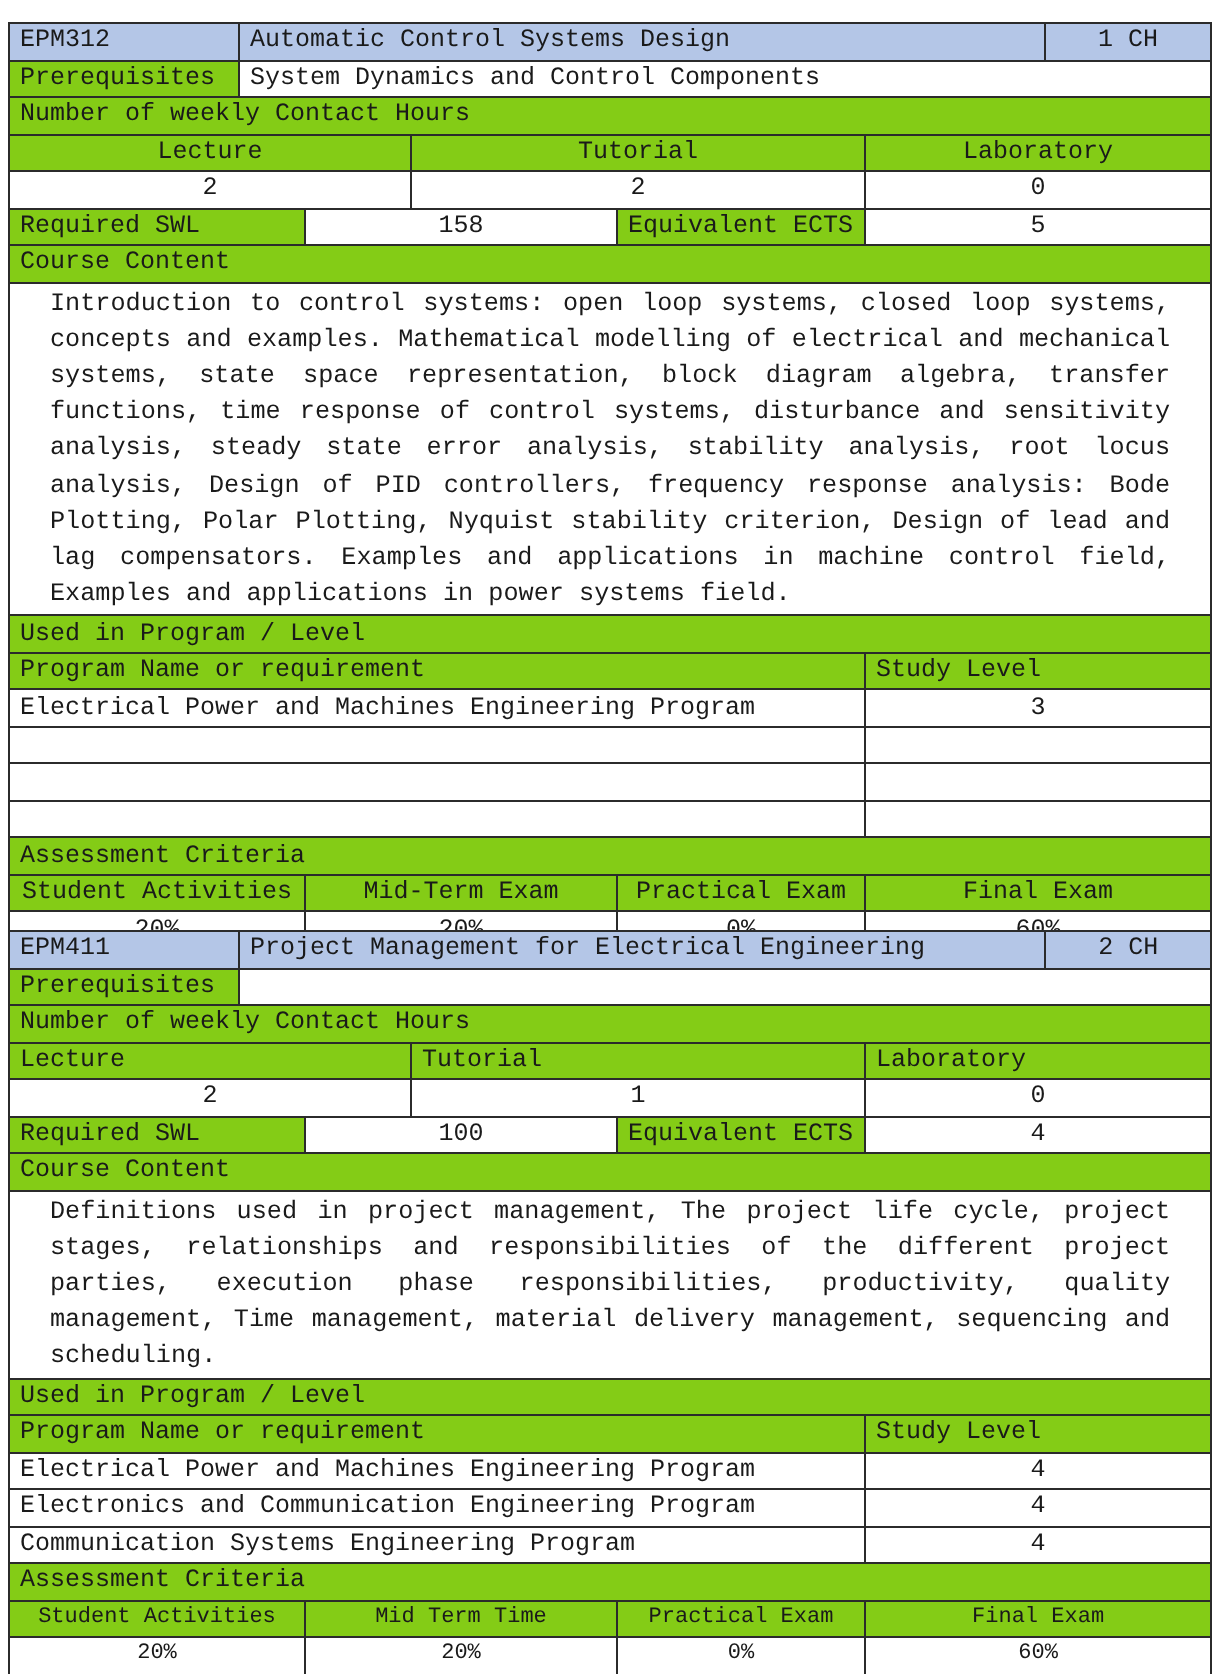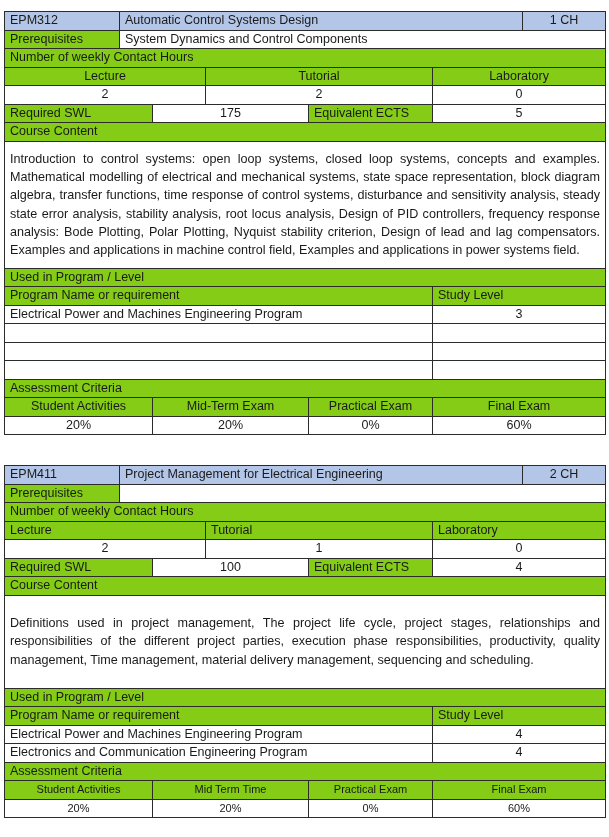--- a/index.html
+++ b/index.html
@@ -1,24 +1,24 @@
 <!DOCTYPE html>
 <html><head>
 <meta charset="utf-8">
 <style>
   html, body { margin:0; padding:0; background:#ffffff; }
   body { width:609px; height:837px; position:relative; overflow:hidden;
          font-family:"Liberation Sans", sans-serif; color:#1a1a1a; }
-  table { position:absolute; left:4px; width:601px; border-collapse:collapse; table-layout:fixed; }
+  table { position:absolute; left:4px; width:601px; border-collapse:collapse; table-layout:fixed;font-family:Liberation Mono, monospace; }
   td { border:1px solid #2b2b2b; padding:0 5px; font-size:12.5px; line-height:17px; white-space:nowrap; overflow:hidden; }
   .blue { background:#b4c6e7; }
   .green { background:#84cc16; }
   .white { background:#ffffff;margin-left:39px; }
   .c { text-align:center; }
-  .content { white-space:normal; text-align:justify; line-height:18.2px; padding:1px 5px; font-size:12.6px; }
+  .content { white-space:normal; text-align:justify; line-height:18.2px; padding:1px 20px; font-size:12.6px; }
   .small td.lbl { font-size:11px; }
   #t1 { top:11px; }
   #t2 { top:465px; }
   tr { height:18.5px; }
 </style>
 </head>
 <body>
 
 <table id="t1">
   <colgroup>
@@ -50,21 +50,21 @@
     <td class="green c" colspan="4">Tutorial</td>
     <td class="green c" colspan="2">Laboratory</td>
   </tr>
   <tr>
     <td class="white c" colspan="3">2</td>
     <td class="white c" colspan="4">2</td>
     <td class="white c" colspan="2">0</td>
   </tr>
   <tr>
     <td class="green" colspan="2">Required SWL</td>
-    <td class="white c" colspan="3">175</td>
+    <td class="white c" colspan="3">158</td>
     <td class="green" colspan="2">Equivalent ECTS</td>
     <td class="white c" colspan="2">5</td>
   </tr>
   <tr>
     <td class="green" colspan="9">Course Content</td>
   </tr>
   <tr style="height:127px">
     <td class="white content" colspan="9">Introduction to control systems: open loop systems, closed loop systems, concepts and examples. Mathematical modelling of electrical and mechanical systems, state space representation, block diagram algebra, transfer functions, time response of control systems, disturbance and sensitivity analysis, steady state error analysis, stability analysis, root locus analysis, Design of PID controllers, frequency response analysis: Bode Plotting, Polar Plotting, Nyquist stability criterion, Design of lead and lag compensators. Examples and applications in machine control field, Examples and applications in power systems field.</td>
   </tr>
   <tr>
@@ -164,20 +164,24 @@
   </tr>
   <tr>
     <td class="white" colspan="7">Electrical Power and Machines Engineering Program</td>
     <td class="white c" colspan="2">4</td>
   </tr>
   <tr>
     <td class="white" colspan="7">Electronics and Communication Engineering Program</td>
     <td class="white c" colspan="2">4</td>
   </tr>
   <tr>
+    <td class="white" colspan="7">Communication Systems Engineering Program</td>
+    <td class="white c" colspan="2">4</td>
+  </tr>
+  <tr>
     <td class="green" colspan="9">Assessment Criteria</td>
   </tr>
   <tr>
     <td class="green c lbl" colspan="2">Student Activities</td>
     <td class="green c lbl" colspan="3">Mid Term Time</td>
     <td class="green c lbl" colspan="2">Practical Exam</td>
     <td class="green c lbl" colspan="2">Final Exam</td>
   </tr>
   <tr>
     <td class="white c lbl" colspan="2">20%</td>

